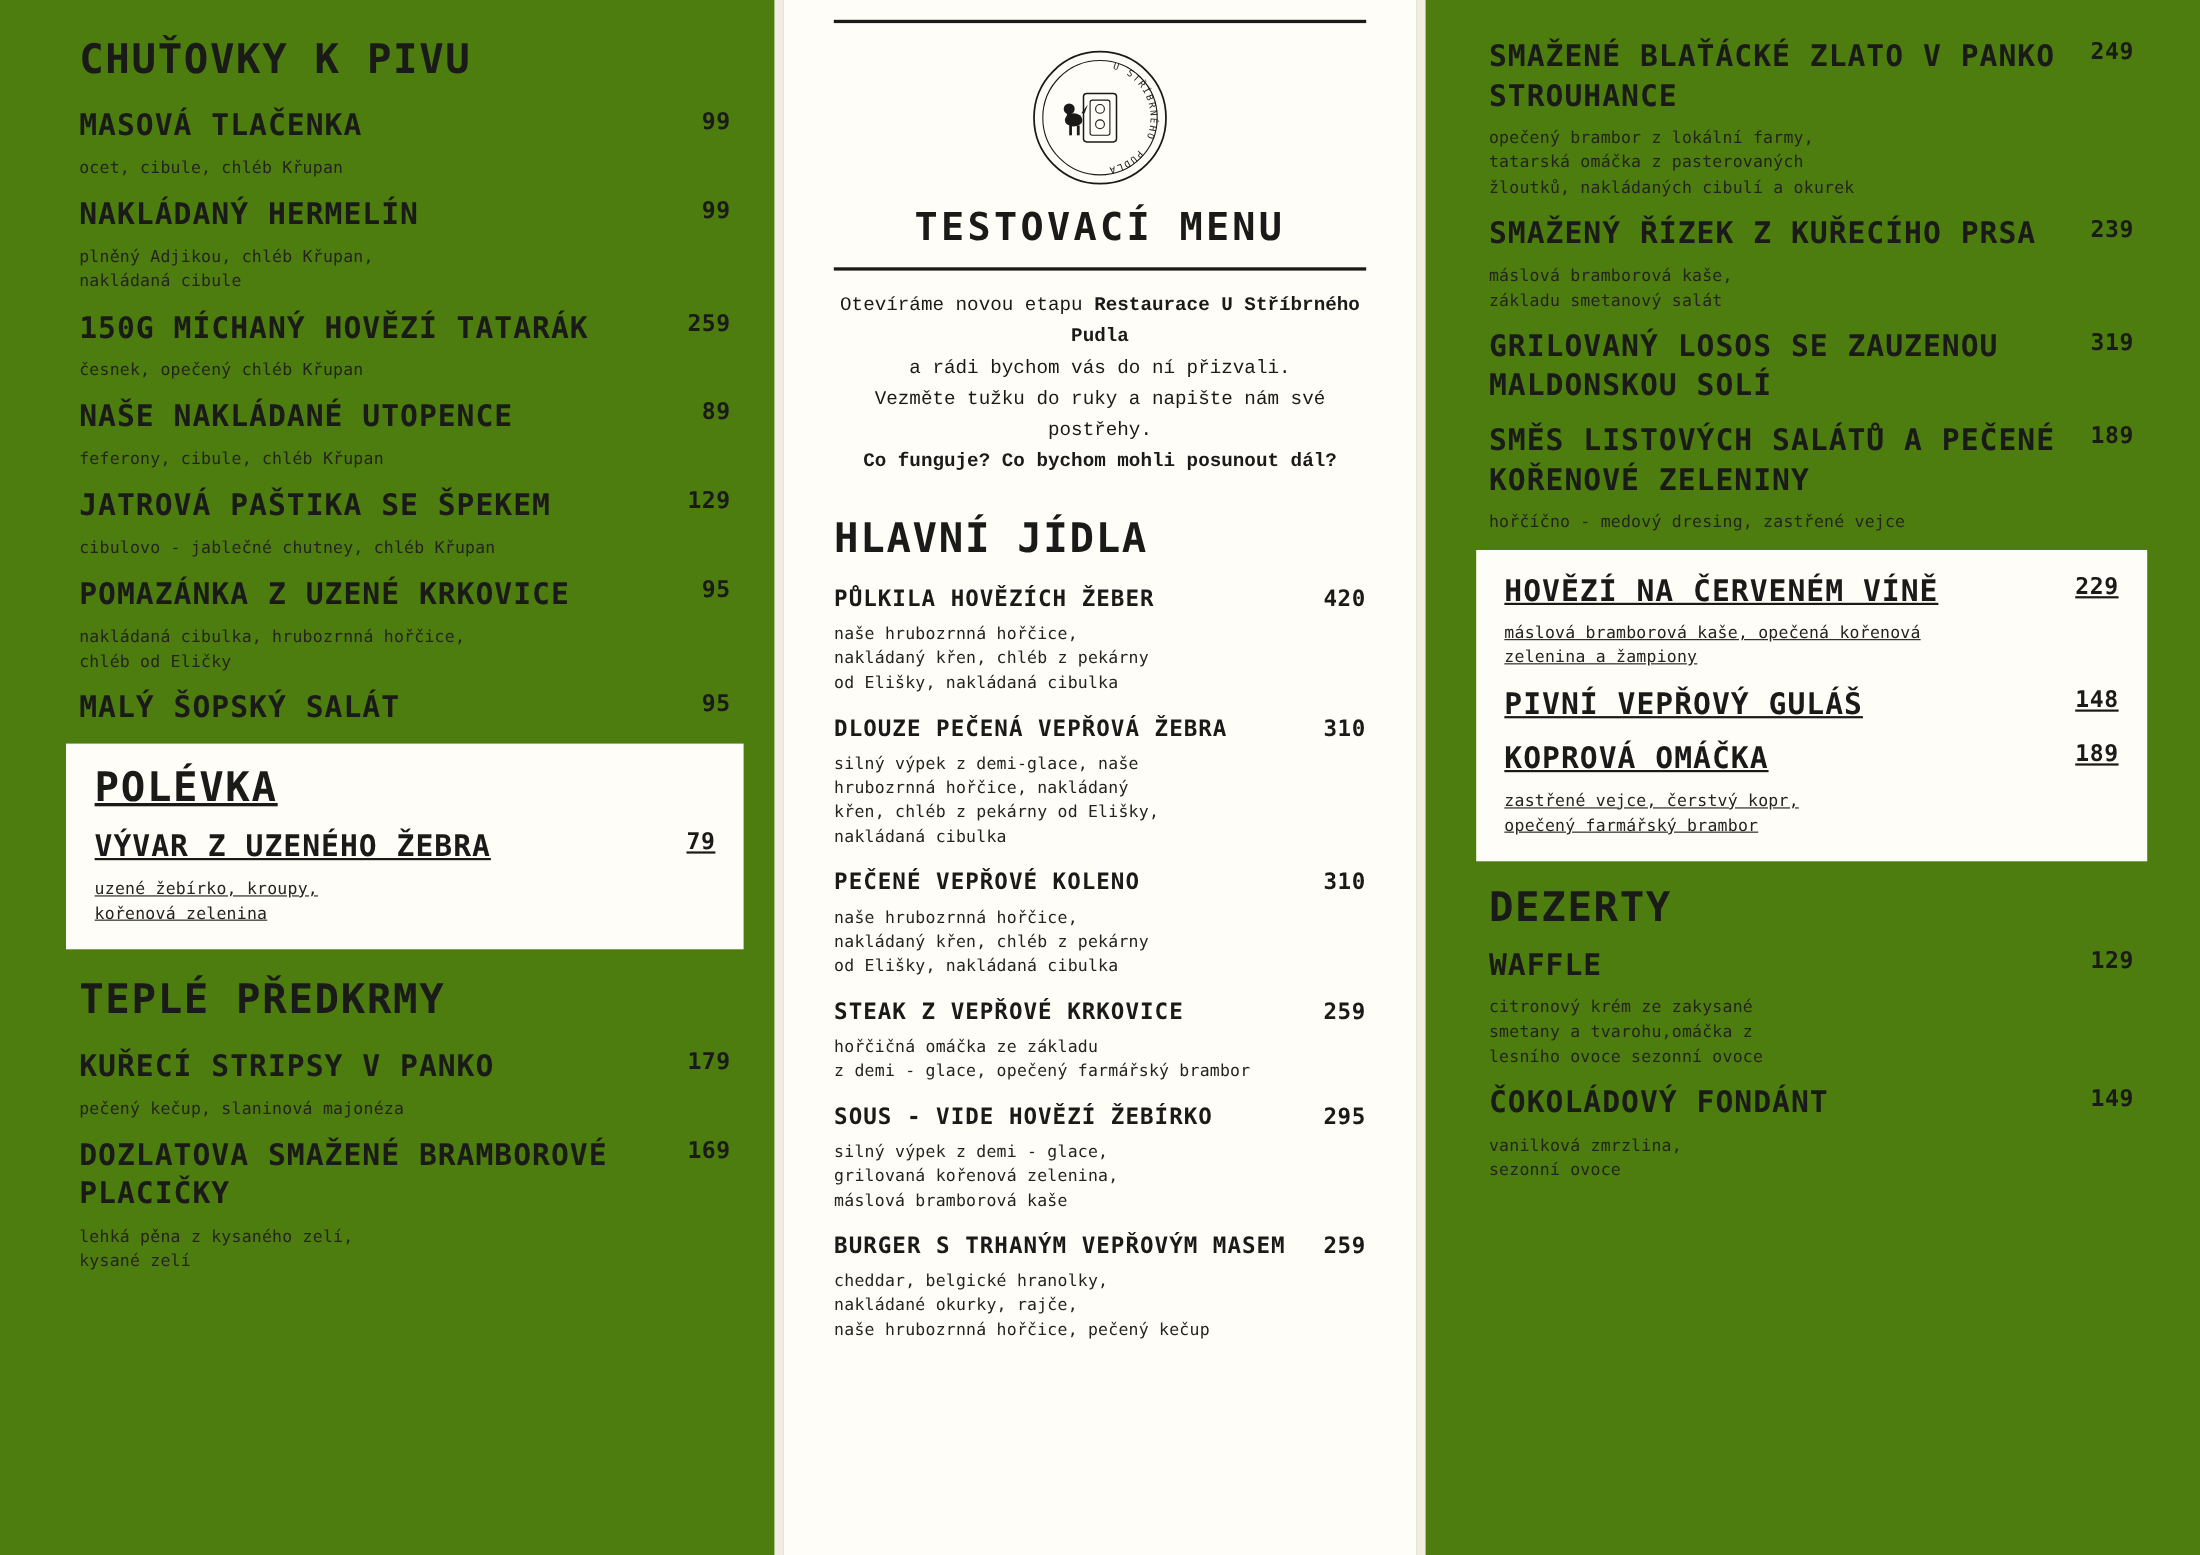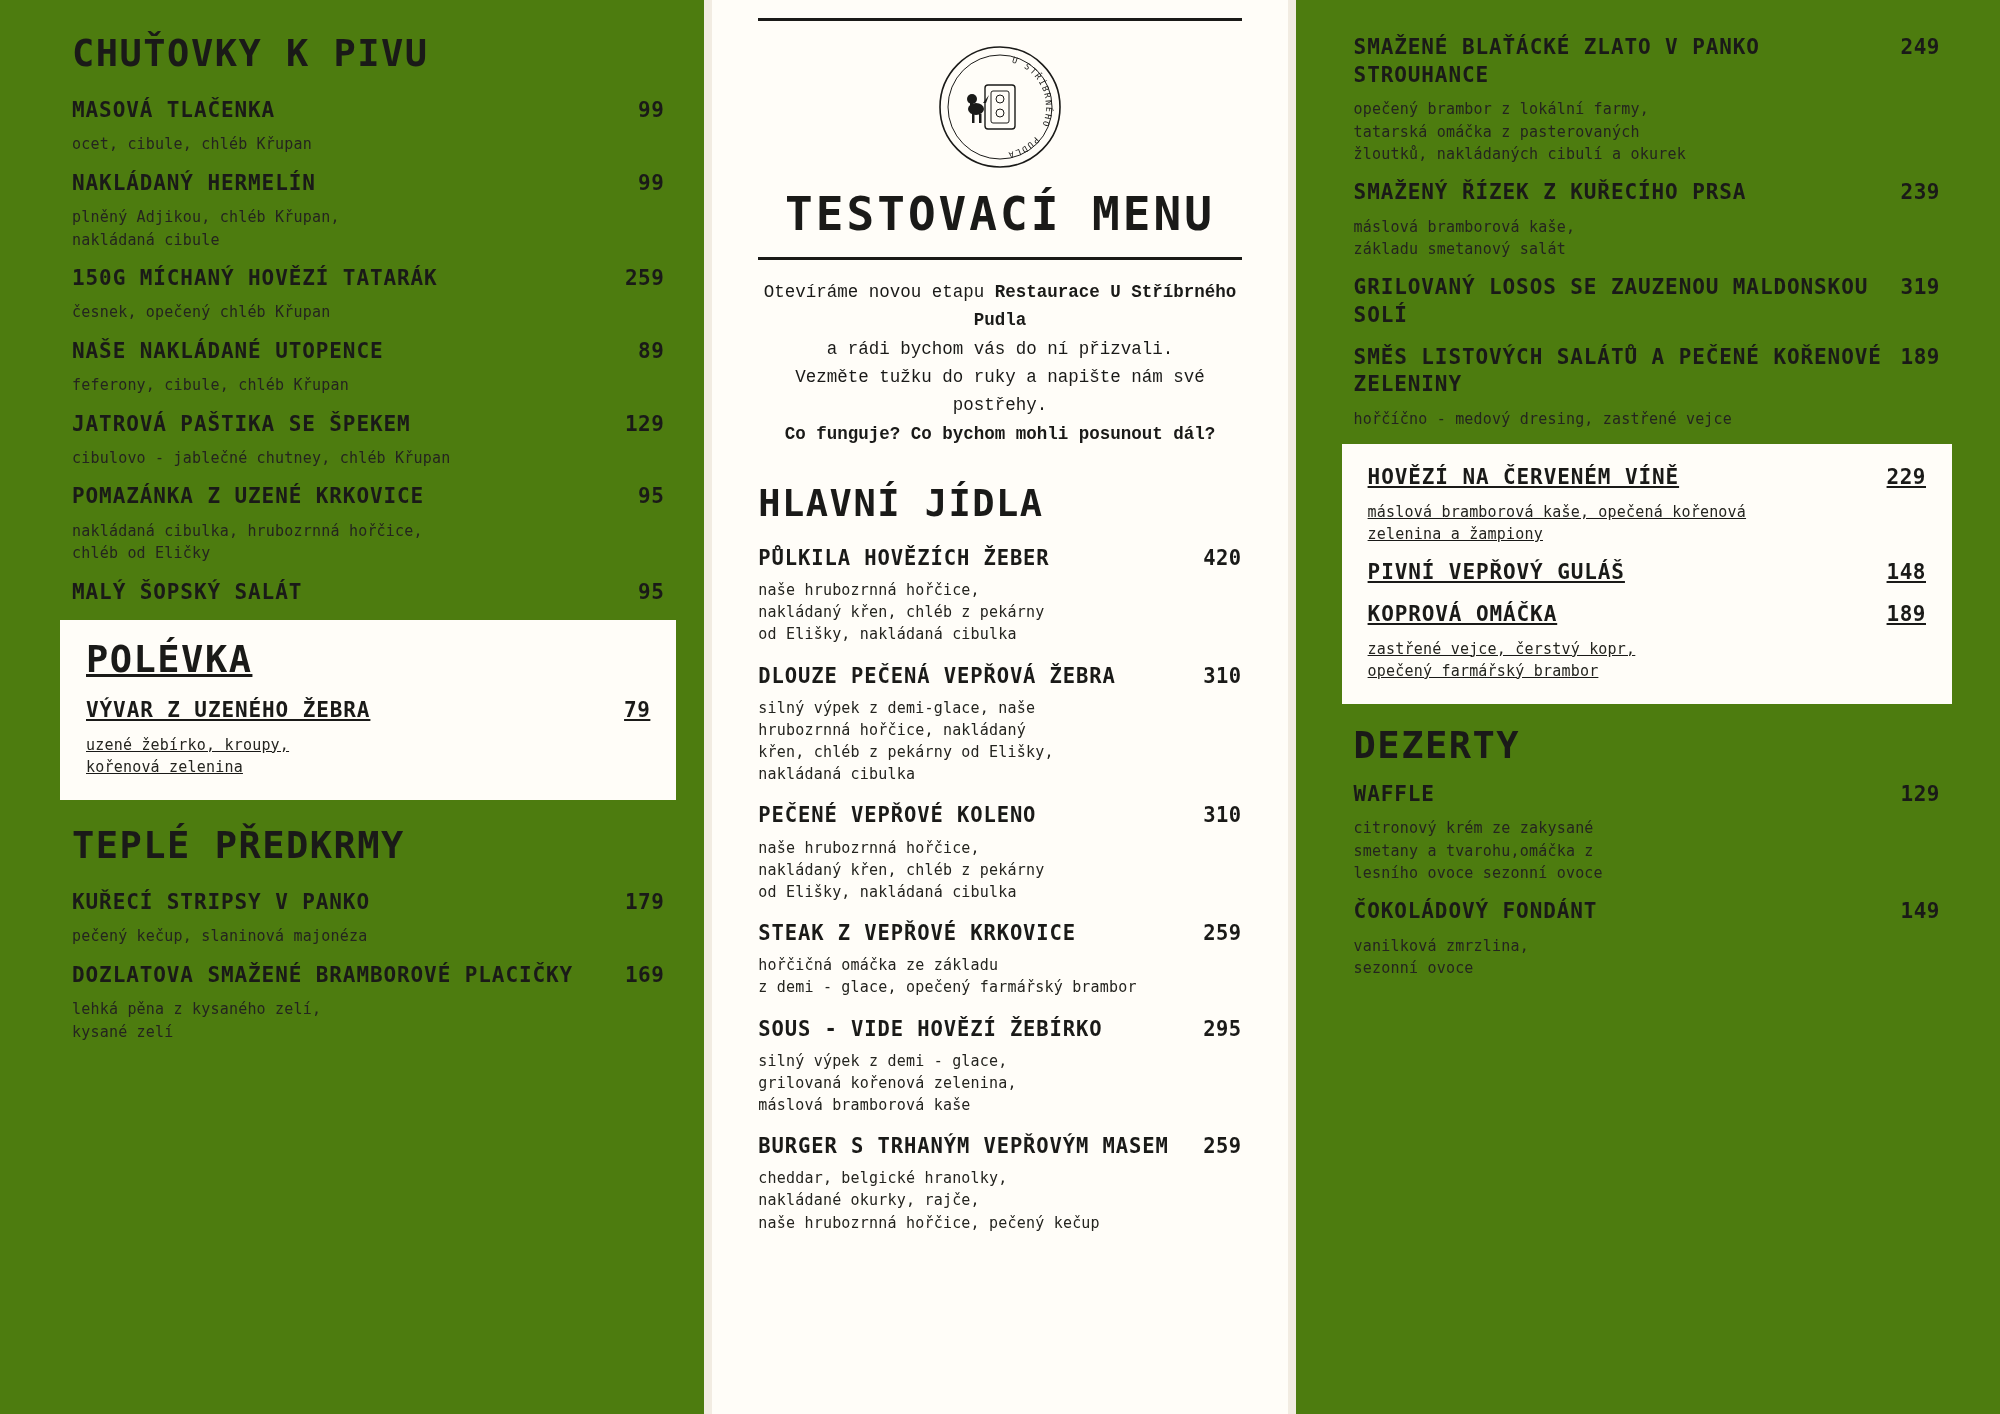--- a/index.html
+++ b/index.html
@@ -43,21 +43,21 @@
 
   
   .dish { margin-bottom: 14px; }
   .dish-head {
     display: flex;
     align-items: flex-start;
     justify-content: space-between;
     gap: 14px;
   }
   .dish-name {
-    font-size: 21px;
+    font-size: 27px;
     font-weight: bold;
     letter-spacing: 0.9px;
     line-height: 1.32;
     text-transform: uppercase;
     flex: 1 1 auto;
   }
   .dish-price {
     font-size: 21px;
     font-weight: bold;
     letter-spacing: 0.5px;
@@ -95,21 +95,21 @@
     display: flex;
     justify-content: center;
     align-items: center;
     padding: 22px 0 10px 0;
   }
   .logo {
     width: 128px;
     height: 128px;
   }
   .testmenu-title {
-    font-size: 46px;
+    font-size: 35px;
     font-weight: bold;
     letter-spacing: 3px;
     text-align: center;
     margin: 6px 0 16px 0;
   }
   .intro {
     text-align: center;
     font-family: Liberation Mono, monospace;
     font-size: 17.5px;
     line-height: 1.62;

